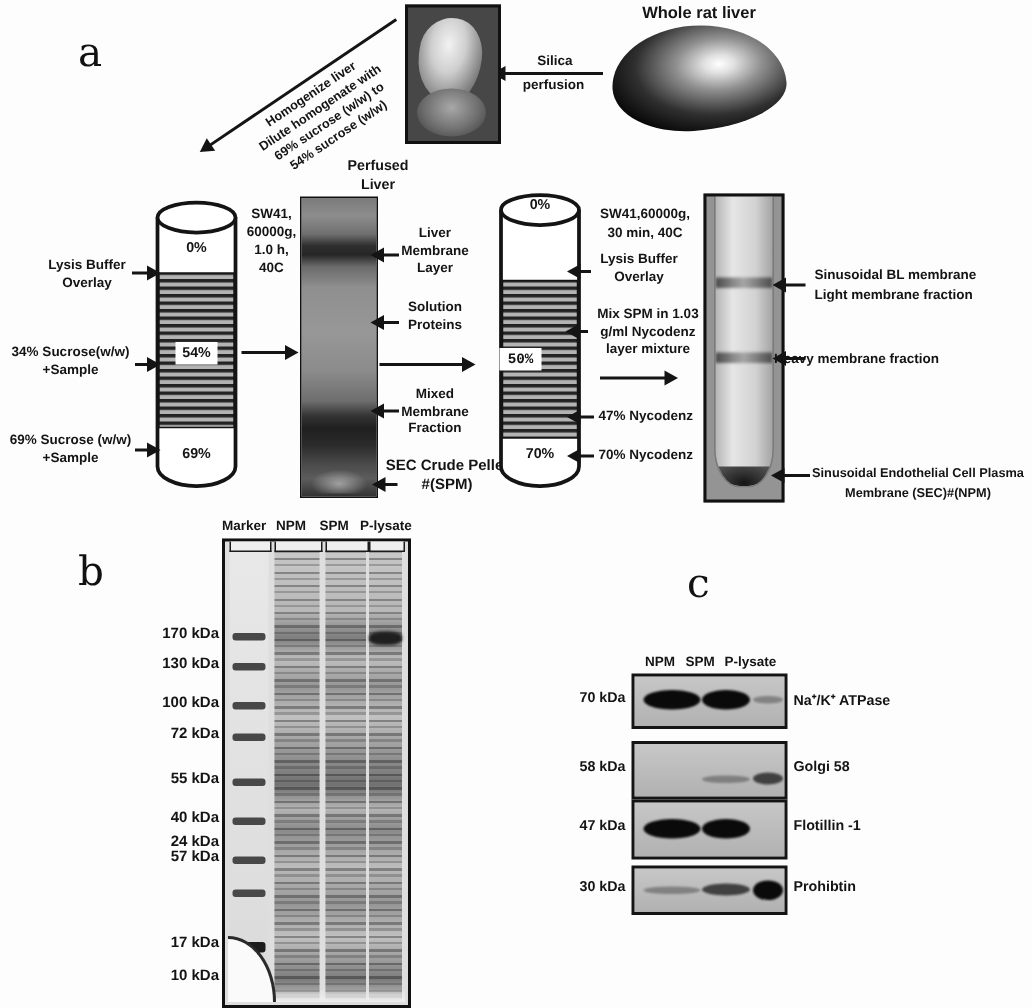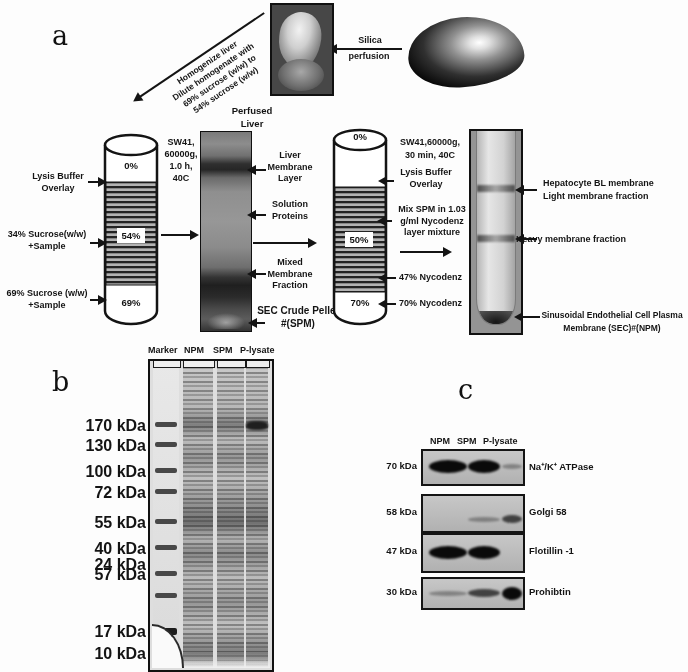--- a/index.html
+++ b/index.html
@@ -63,40 +63,41 @@
         rgba(90,90,90,.38) 4px 5.5px,rgba(218,218,218,.2) 5.5px 9px);}
   .well{position:absolute;top:0;height:6px;border:1.5px solid #1a1a1a;border-top:none;background:#efefef;}
   .mband{position:absolute;left:2px;right:2px;height:5px;background:#484848;border-radius:2px;filter:blur(.4px);}
   .mband.dark{background:#1c1c1c;height:7px;}
   .plyband{position:absolute;left:96px;width:22px;top:60px;height:9px;background:#1f1f1f;filter:blur(1px);border-radius:40%;}
   .dyefront{position:absolute;left:2px;bottom:2px;width:30px;height:42px;background:#fafafa;
     border-top:2px solid #2a2a2a;border-right:2px solid #2a2a2a;border-radius:0 100% 0 0;}
   .gelb-bottom{position:absolute;left:2px;right:2px;bottom:2px;height:8px;
     background:linear-gradient(180deg,rgba(250,250,250,.15),#f0f0f0);}
   #ladder-wrap{position:absolute;left:70px;top:0;width:76px;height:672px;}
-  .kda-lbl{position:absolute;right:0;font-size:16px;font-weight:bold;white-space:nowrap;}
+  .kda-lbl{position:absolute;right:0;font-size:10px;font-weight:bold;white-space:nowrap;}
   
   .blot-kda{position:absolute;left:370px;width:47px;text-align:right;font-weight:bold;font-size:9.5px;}
   .blot-box{position:absolute;left:421px;width:100px;border:2px solid #141414;
     background:linear-gradient(180deg,#c7c7c7,#b1b1b1);}
   .blot-protein{position:absolute;left:529px;font-weight:bold;font-size:9.5px;white-space:nowrap;}
   .band{position:absolute;border-radius:50%;filter:blur(.8px);}
   .band.strong{background:#0a0a0a;}
   .band.medium{background:#2c2c2c;opacity:.85;}
   .band.faint{background:#3c3c3c;opacity:.45;}
 </style>
 </head>
 <body>
 
 <div id="canvas">
 
   <div class="panel-letter" style="left:52px;top:20px;">a</div>
   <div class="panel-letter" style="left:52px;top:366px;">b</div>
   <div class="panel-letter" style="left:458px;top:374px;">c</div>
 
+  <div class="lbl ctr" style="left:396px;top:2px;width:140px;font-size:11px;">Whole rat liver</div>
   <div class="abs" id="rat-liver"></div>
 
   <div class="lbl ctr" style="left:340px;top:35px;width:60px;">Silica</div>
   <div class="arr hl" style="left:336px;top:48px;width:66px;"></div>
   <div class="lbl ctr" style="left:336px;top:51px;width:66px;">perfusion</div>
 
   <div class="abs" id="perfused-photo">
     <div class="lobe1"></div>
     <div class="lobe2"></div>
   </div>
@@ -188,21 +189,21 @@
       <pattern id="h2" width="6" height="5" patternUnits="userSpaceOnUse">
         <rect width="6" height="5" fill="#b3b3b3"></rect>
           <rect width="6" height="2.3" fill="#232323"></rect>
       </pattern>
     </defs>
     <path d="M2 14 L2 185 A26 13 0 0 0 54 185 L54 14" fill="#ffffff" stroke="#141414" stroke-width="2.5"></path>
     <rect x="3" y="61" width="50" height="105" fill="url(#h2)" stroke="#141414" stroke-width="1"></rect>
     <ellipse cx="28" cy="14" rx="26" ry="10" fill="#ffffff" stroke="#141414" stroke-width="2.5"></ellipse>
   </svg>
   <div class="pct" style="left:332px;top:131px;width:56px;">0%</div>
-  <div class="pctbox" style="left:345px;top:232px;width:28px;height:15px;">50%</div>
+  <div class="pctbox" style="left:333px;top:232px;width:28px;height:15px;font-family:Liberation Mono, monospace;">50%</div>
   <div class="pct" style="left:332px;top:297px;width:56px;">70%</div>
 
   <div class="lbl ctr" style="left:392px;top:136px;width:76px;line-height:1.45;">
     <div>SW41,60000g,</div>
     <div>30 min, 40C</div>
   </div>
 
   <div class="lbl ctr" style="left:397px;top:167px;width:58px;">
     <div>Lysis Buffer</div>
     <div>Overlay</div>
@@ -223,21 +224,21 @@
   <div class="abs" id="sec-photo">
     <div class="tube">
       <div class="sec-band" style="top:54px;"></div>
       <div class="sec-band" style="top:104px;"></div>
       <div class="sec-pellet"></div>
     </div>
   </div>
 
   <div class="arr hl" style="left:523px;top:189px;width:14px;"></div>
   <div class="lbl" style="left:543px;top:177px;line-height:1.45;">
-    <div>Hepatocyte BL membrane</div>
+    <div>Sinusoidal BL membrane</div>
     <div>Light membrane fraction</div>
   </div>
   <div class="arr hl" style="left:523px;top:238px;width:14px;"></div>
   <div class="lbl" style="left:516px;top:234px;">Heavy membrane fraction</div>
   <div class="arr hl" style="left:522px;top:316px;width:18px;"></div>
   <div class="lbl ctr" style="left:536px;top:309px;width:152px;font-size:8.5px;line-height:1.5;">
     <div>Sinusoidal Endothelial Cell Plasma</div>
     <div>Membrane (SEC)#(NPM)</div>
   </div>
 

